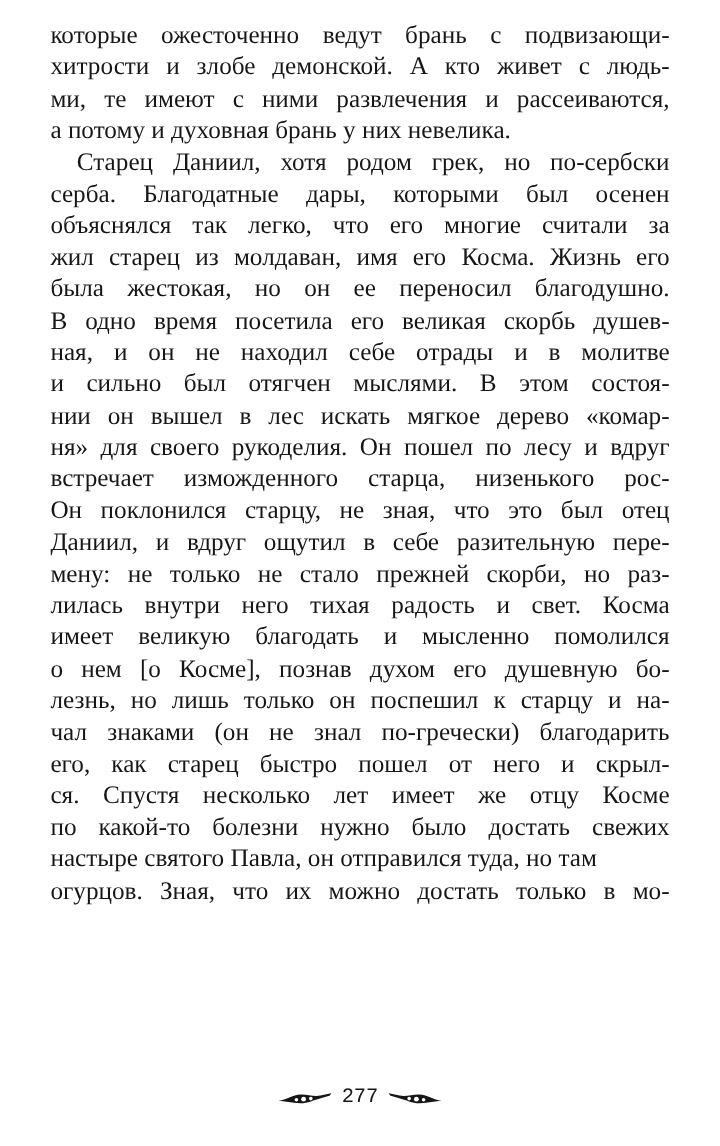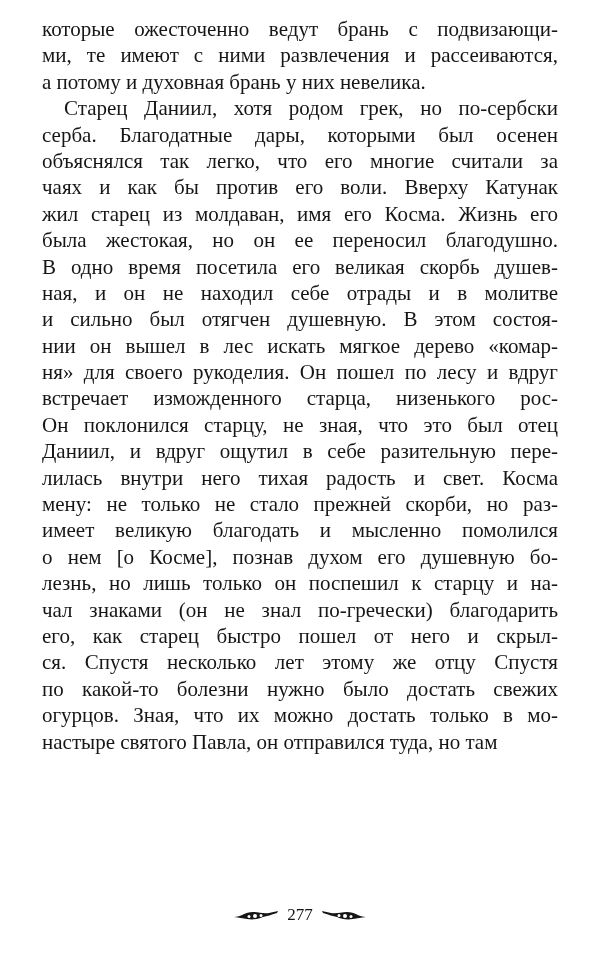--- a/index.html
+++ b/index.html
@@ -11,56 +11,56 @@
   }
   .line {
     display: block; white-space: nowrap; text-align: justify;
     text-align-last: justify; height: 26.4px;
   }
   .line.last { text-align-last: left; }
   .line.indent { padding-left: 22px; }
   .folio {
     position: absolute; left: 0; width: 600px; top: 905px;
     display: flex; justify-content: center; align-items: center; gap: 8px;
-    font-family: Liberation Serif, serif; font-size: 17px; color: #161616;
+    font-family: Liberation Mono, monospace; font-size: 17px; color: #161616;
   }
   .orn { width: 46px; height: 14px; display: block; }
 </style>
 </head>
 <body>
 
 <div class="page" id="page-body">
     <span class="line">которые ожесточенно ведут брань с подвизающи-</span>
+    <span class="line">хитрости и злобе демонской. А кто живет с людь-</span>
     <span class="line">ми, те имеют с ними развлечения и рассеиваются,</span>
     <span class="line last">а потому и духовная брань у них невелика.</span>
     <span class="line indent">Старец Даниил, хотя родом грек, но по-сербски</span>
     <span class="line">серба. Благодатные дары, которыми был осенен</span>
     <span class="line">объяснялся так легко, что его многие считали за</span>
-    <span class="line">чаях и как бы против его воли. Вверху Катунак</span>
     <span class="line">жил старец из молдаван, имя его Косма. Жизнь его</span>
     <span class="line">была жестокая, но он ее переносил благодушно.</span>
     <span class="line">В одно время посетила его великая скорбь душев-</span>
     <span class="line">ная, и он не находил себе отрады и в молитве</span>
-    <span class="line">и сильно был отягчен душевную. В этом состоя-</span>
+    <span class="line">и сильно был отягчен мыслями. В этом состоя-</span>
     <span class="line">нии он вышел в лес искать мягкое дерево «комар-</span>
     <span class="line">ня» для своего рукоделия. Он пошел по лесу и вдруг</span>
     <span class="line">встречает изможденного старца, низенького рос-</span>
     <span class="line">Он поклонился старцу, не зная, что это был отец</span>
     <span class="line">Даниил, и вдруг ощутил в себе разительную пере-</span>
+    <span class="line">мену: не только не стало прежней скорби, но раз-</span>
     <span class="line">лилась внутри него тихая радость и свет. Косма</span>
-    <span class="line">мену: не только не стало прежней скорби, но раз-</span>
     <span class="line">имеет великую благодать и мысленно помолился</span>
     <span class="line">о нем [о Косме], познав духом его душевную бо-</span>
     <span class="line">лезнь, но лишь только он поспешил к старцу и на-</span>
     <span class="line">чал знаками (он не знал по-гречески) благодарить</span>
     <span class="line">его, как старец быстро пошел от него и скрыл-</span>
-    <span class="line">ся. Спустя несколько лет этому же отцу Спустя</span>
+    <span class="line">ся. Спустя несколько лет имеет же отцу Косме</span>
     <span class="line">по какой-то болезни нужно было достать свежих</span>
+    <span class="line last">настыре святого Павла, он отправился туда, но там</span>
     <span class="line">огурцов. Зная, что их можно достать только в мо-</span>
-    <span class="line last">настыре святого Павла, он отправился туда, но там</span>
   </div>
 
 <div class="folio">
   <svg class="orn" viewBox="0 0 46 14">
     <path d="M1 9 C8 9 12 4 20 4 C26 4 30 6 36 5 L45 3 L44 5 C38 7 34 8 30 9 C26 11 20 12 14 11 C10 10 6 10 1 9 Z" fill="#161616"></path>
     <circle cx="22" cy="8" r="2" fill="#fff"></circle>
     <circle cx="28" cy="7.5" r="1.5" fill="#fff"></circle>
     <circle cx="16" cy="8.5" r="1.5" fill="#fff"></circle>
   </svg>
   <span>277</span>

